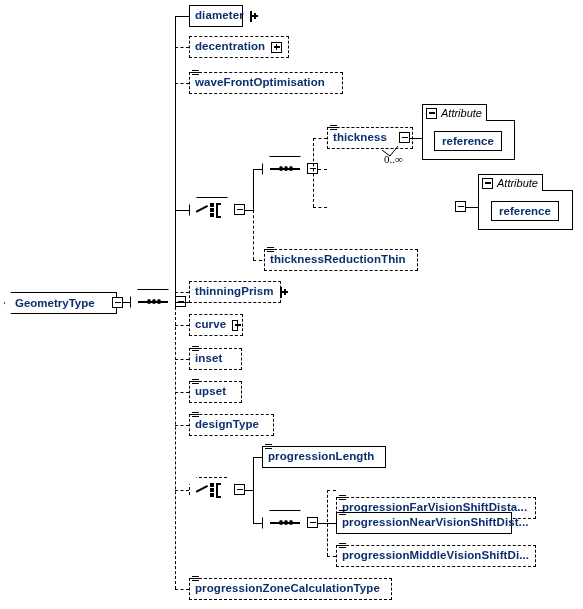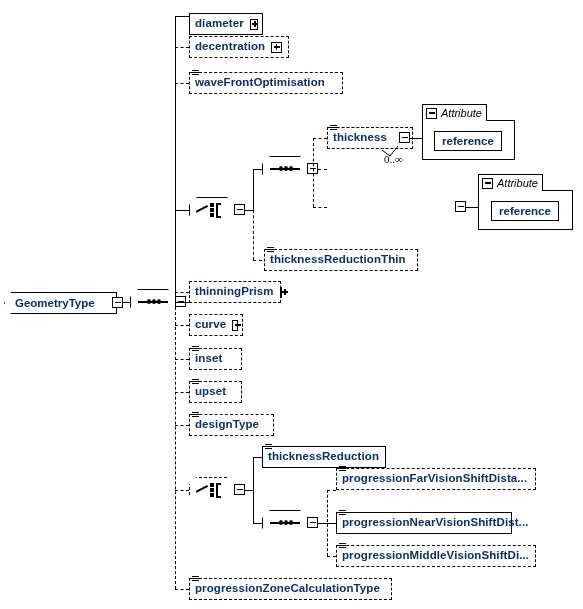--- a/index.html
+++ b/index.html
@@ -211,21 +211,21 @@
   </div>
 
   <div class="ln h" style="left:186px;top:302px;width:8px;"></div>
 
   <div class="ln v" style="left:175px;top:16px;height:286px;"></div>
   <div class="ln h" style="left:175px;top:302px;width:11px;"></div>
 
   <div class="dln v" style="left:175px;top:302px;height:287px;"></div>
 
   <div class="ln h" style="left:175px;top:16px;width:14px;"></div>
-  <div class="node" style="left:189px;top:5px;width:74px;margin-top:8px;">
+  <div class="node" style="left:189px;top:5px;width:54px;">
     <span class="lbl">diameter</span>
     <span class="exp plus inside"></span>
   </div>
 
   <div class="dln h" style="left:175px;top:47px;width:14px;"></div>
   <div class="node opt" style="left:189px;top:36px;width:100px;">
     <span class="lbl">decentration</span>
     <span class="exp plus inside"></span>
   </div>
 
@@ -386,39 +386,39 @@
   <div class="ln h" style="left:245px;top:490px;width:8px;"></div>
   <div class="ln v" style="left:253px;top:457px;height:66px;"></div>
 
   <div class="ln h" style="left:253px;top:457px;width:9px;"></div>
   <div class="node" style="left:262px;top:446px;width:124px;">
     <span class="tmark">
       <i></i>
         <i></i>
         <i></i>
     </span>
-    <span class="lbl">thicknessReduction</span>
+    <span class="lbl">progressionLength</span>
   </div>
 
   <div class="ln h" style="left:253px;top:523px;width:9px;"></div>
   <div class="comp" style="left:262px;top:510px;">
     <div class="oct"></div>
     <div class="gseq">
       <b></b>
         <b></b>
         <b></b>
     </div>
     <div class="exp"></div>
   </div>
 
   <div class="ln h" style="left:318px;top:523px;width:9px;"></div>
   <div class="dln v" style="left:327px;top:490px;height:66px;"></div>
 
   <div class="dln h" style="left:327px;top:490px;width:9px;"></div>
-  <div class="node opt" style="left:336px;top:468px;width:200px;">
+  <div class="node opt" style="left:336px;top:497px;width:200px;">
     <span class="tmark">
       <i></i>
         <i></i>
         <i></i>
     </span>
     <span class="lbl">progressionFarVisionShiftDista...</span>
   </div>
 
   <div class="ln h" style="left:327px;top:523px;width:9px;"></div>
   <div class="node" style="left:336px;top:512px;width:176px;">

